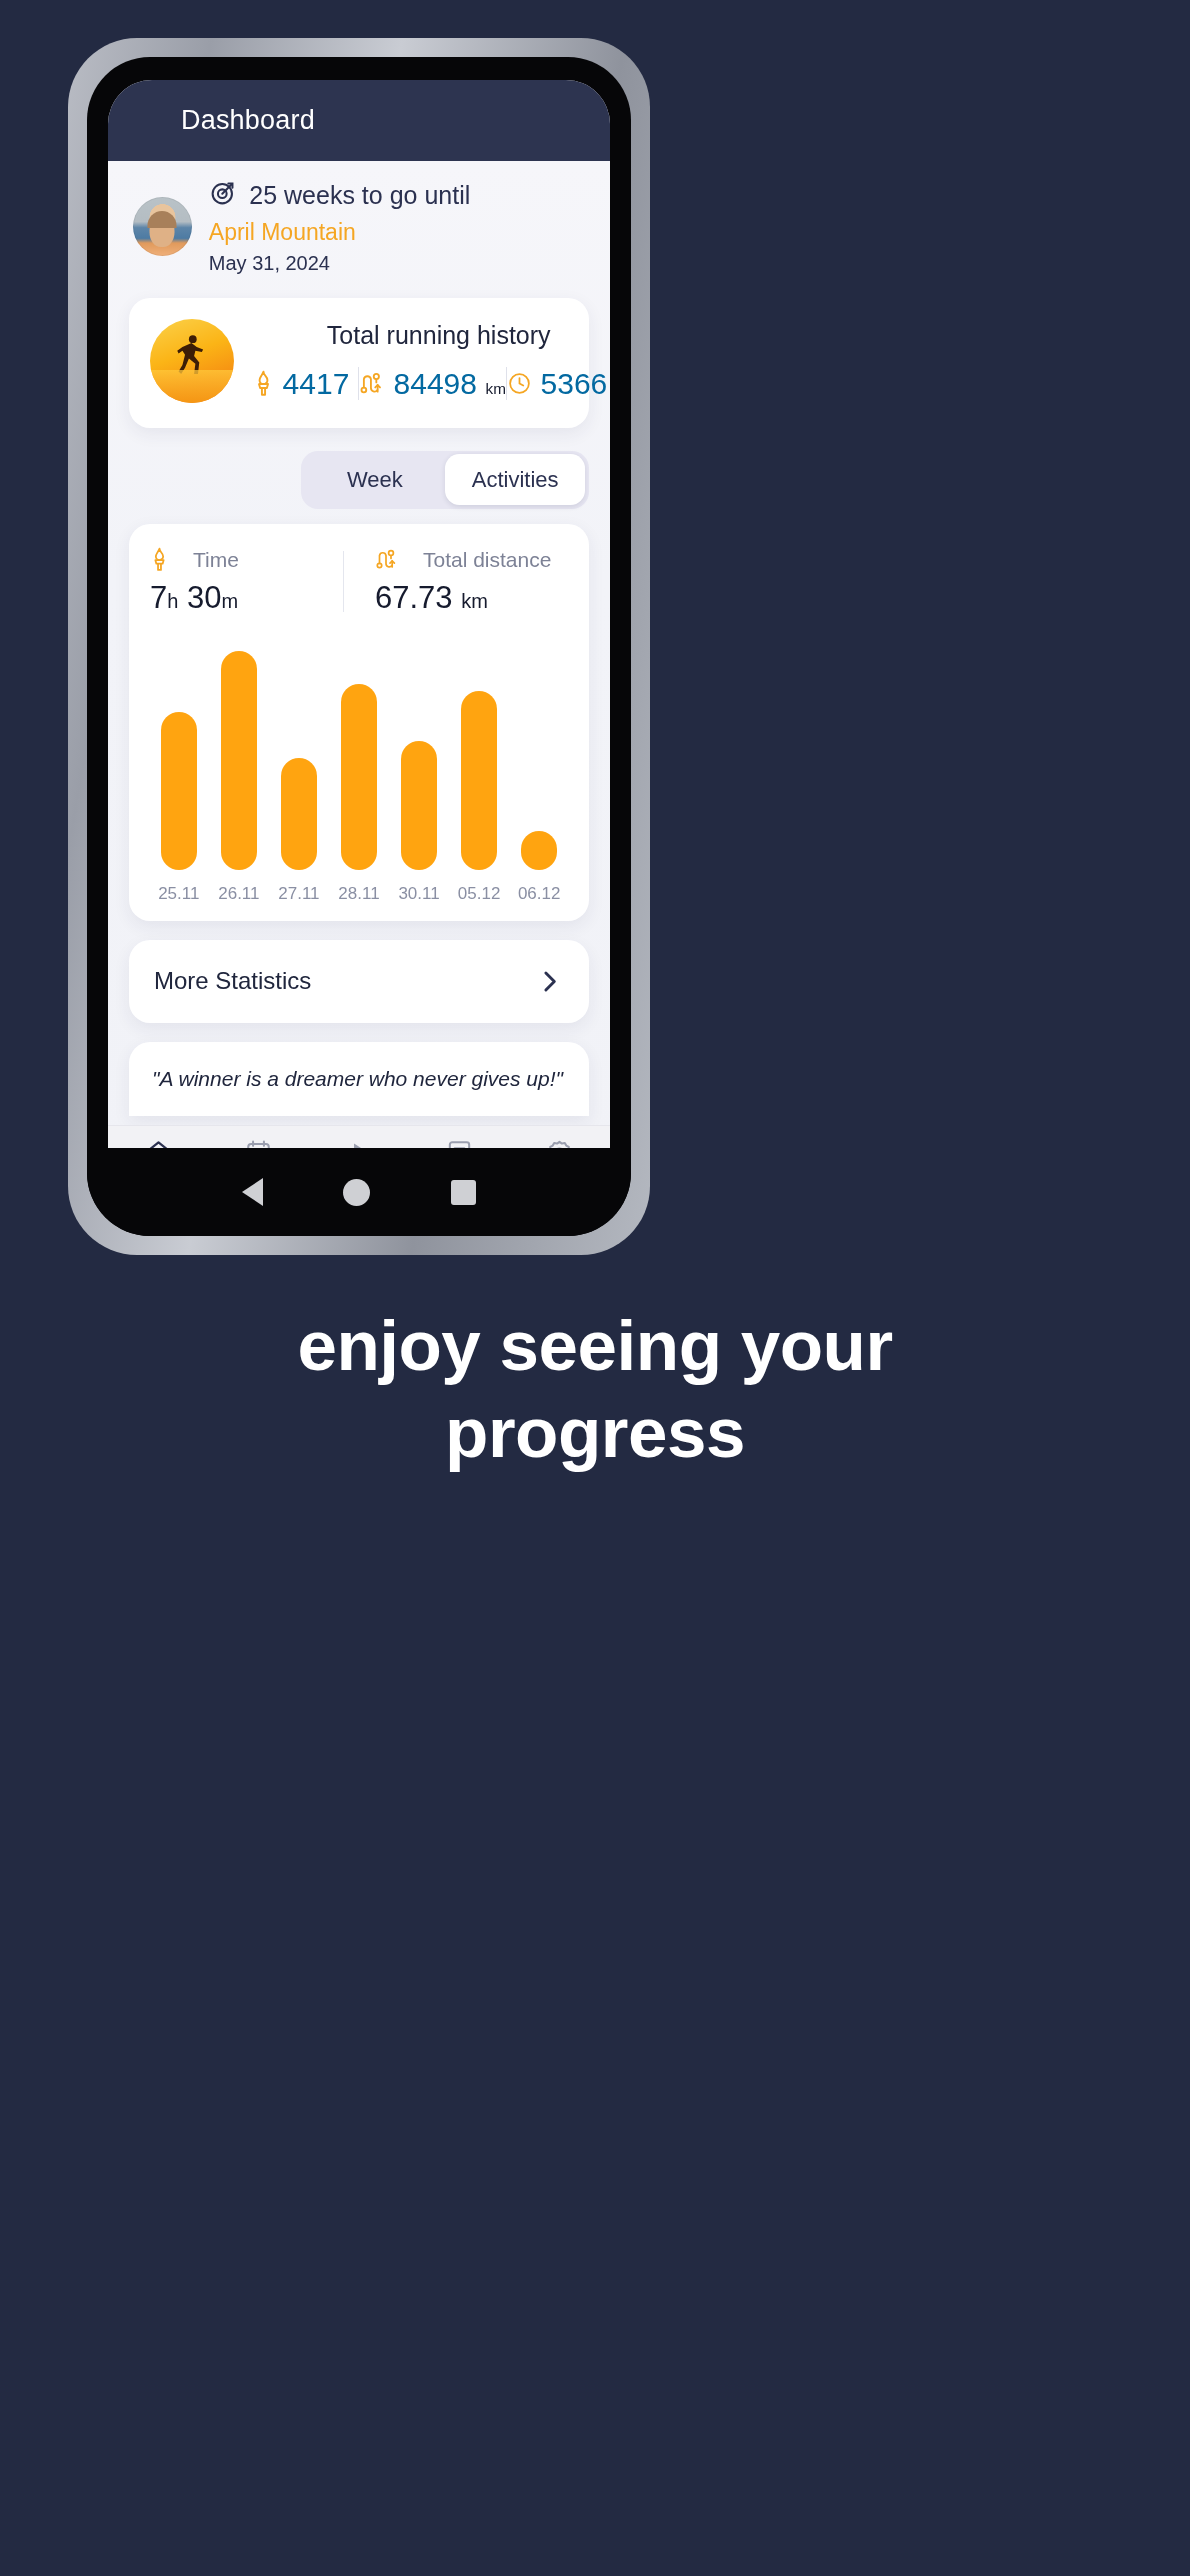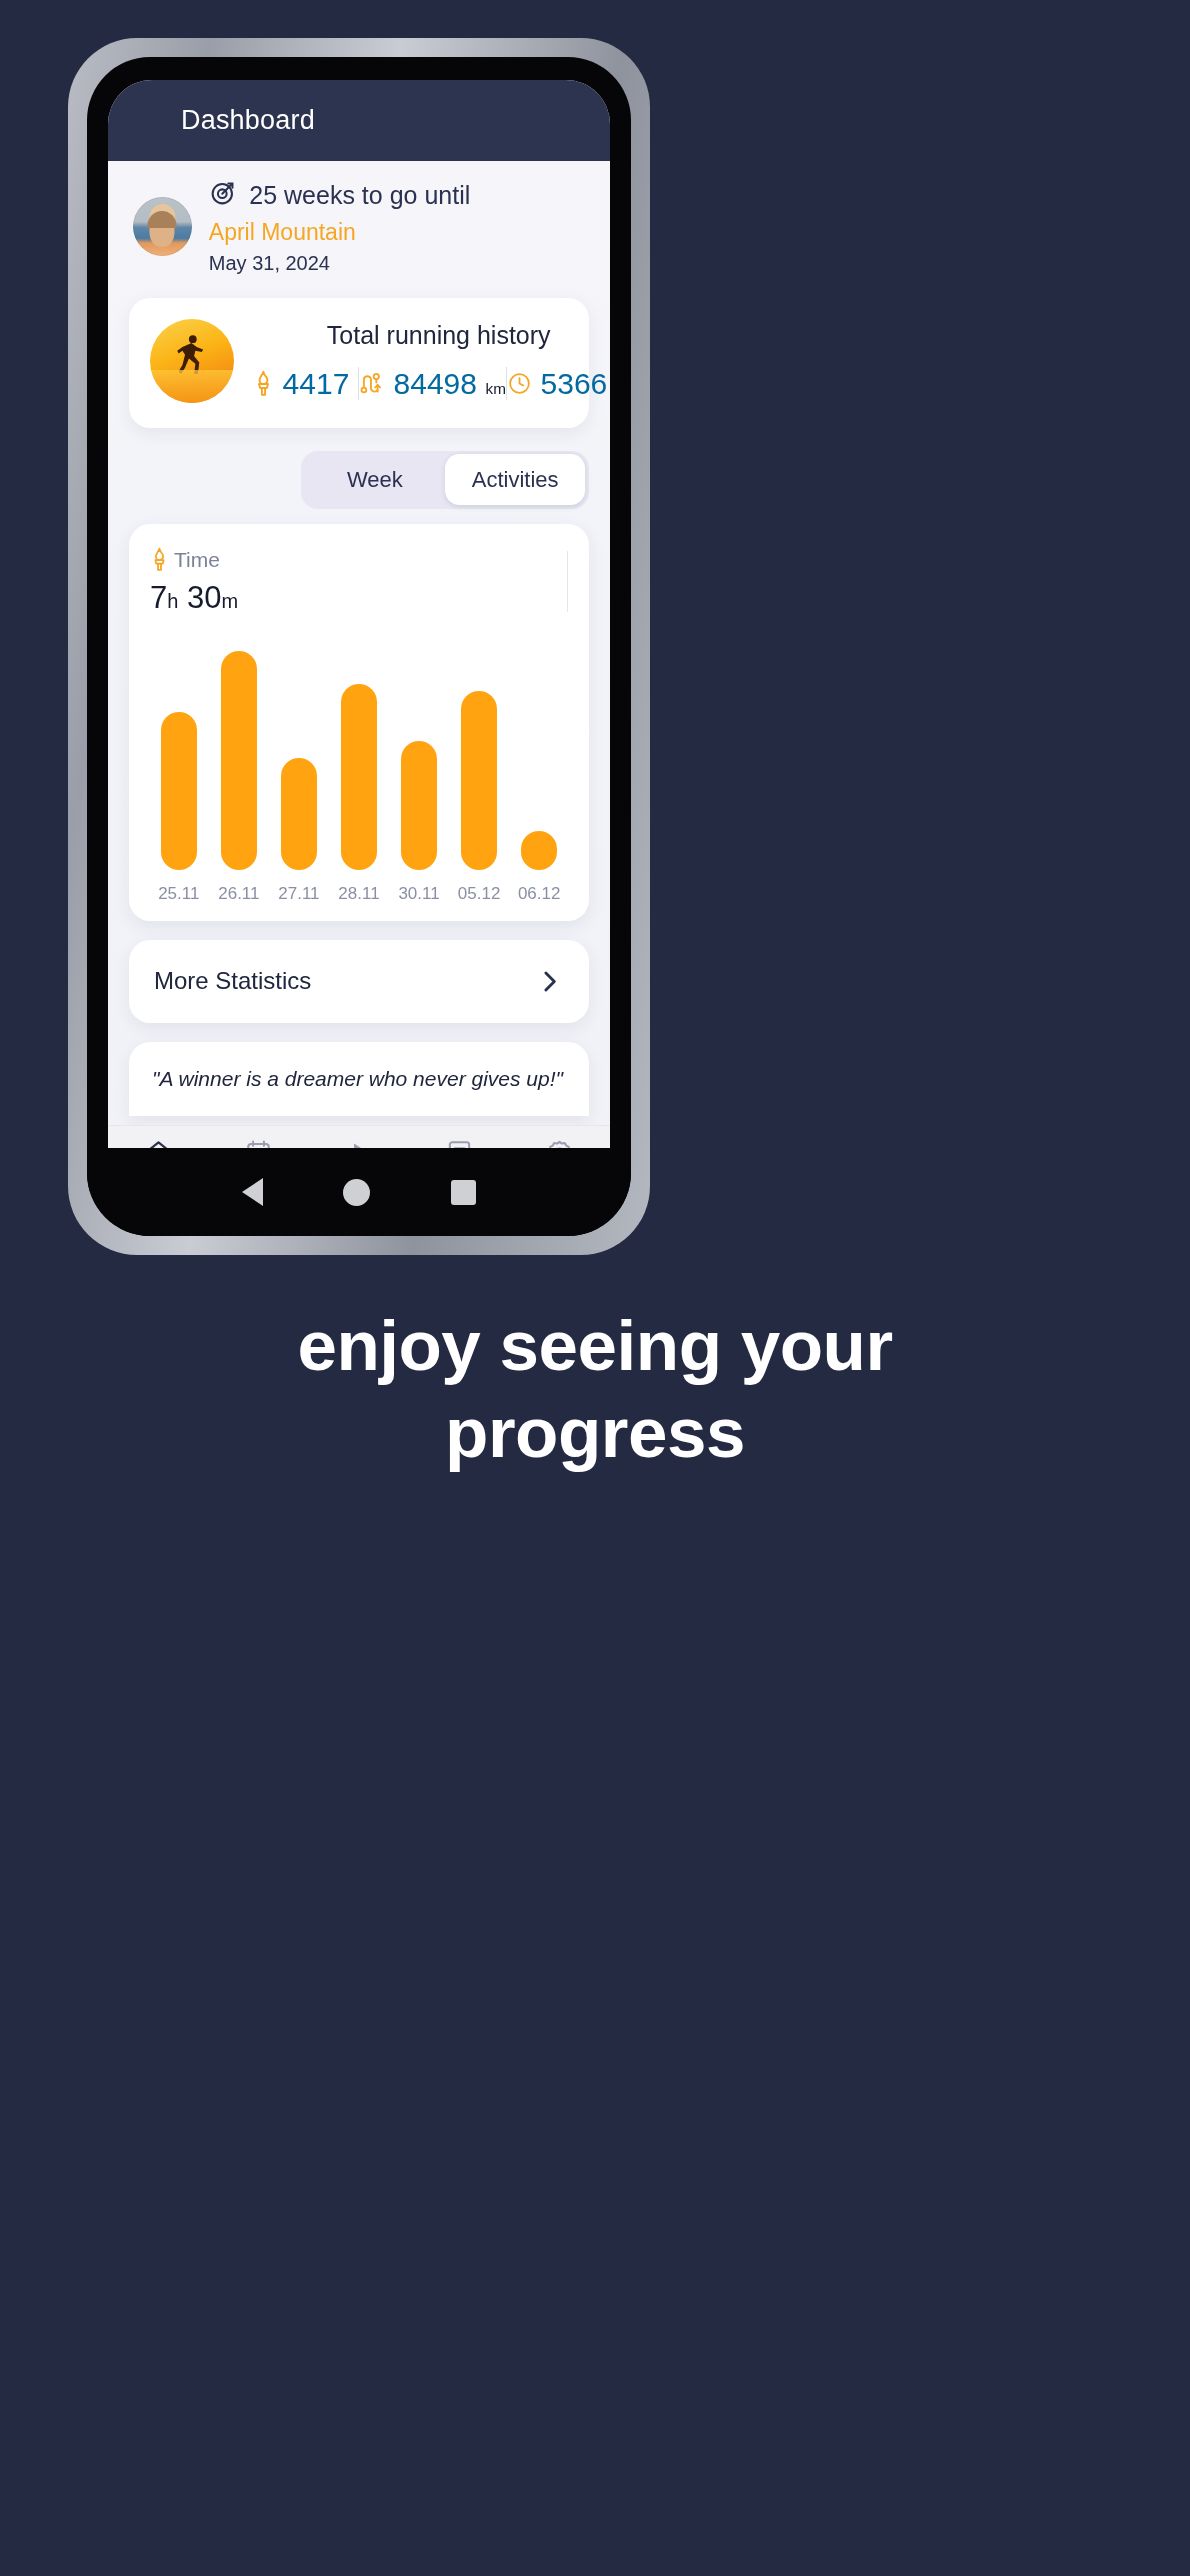--- a/index.html
+++ b/index.html
@@ -184,21 +184,21 @@
     background:#ffffff;
     box-shadow:0 1.9px 5.8px rgba(40,48,80,.12);
   }
 
   
   .chart-card{ padding:23px 21px 17px 21px; }
   .chart-top{ display:flex; align-items:stretch; }
   .chart-metric{ flex:1; }
   .chart-metric.right{ padding-left:31px; }
   .metric-head{
-    display:flex; align-items:center; gap:5px;
+    display:flex; align-items:center; gap:24px;
     margin-bottom:7.7px;
   }
   .metric-head .ico{ color:#f5a623; display:flex; }
   .metric-label{ font-size:21px; color:#7d8296; }
   .metric-value{ font-size:31px; color:#161b2e; }
   .metric-value .sm{ font-size:20px; }
   .metric-div{ width:1px; background:#e4e6ee; margin:3.8px 0; }
 
   .chart-plot{
     margin-top:35px;
@@ -426,20 +426,39 @@
               <span class="metric-label">Time</span>
             </div>
             <div class="metric-value">
               <span>7</span><span class="sm">h</span>
               <span>30</span><span class="sm">m</span>
             </div>
           </div>
 
           <div class="metric-div"></div>
 
+          <div class="chart-metric right">
+            <div class="metric-head">
+              <span class="ico">
+                <svg width="24" height="25" viewBox="0 0 24 24" fill="none" stroke="#f5a623" stroke-width="1.7" stroke-linecap="round">
+                  <circle cx="16" cy="5.5" r="2.4"></circle>
+                      <path d="M16 8.4 L16 11"></path>
+                  <circle cx="4.5" cy="18" r="2.2"></circle>
+                  <path d="M4.5 15.8 L4.5 8 A3.3 3.3 0 0 1 11 8 L11 16 A3.3 3.3 0 0 0 17 18"></path>
+                  <path d="M15 15.6 L17.2 13.4 L19.4 15.6"></path>
+                      <path d="M17.2 13.4 V19.5"></path>
+                </svg>
+              </span>
+              <span class="metric-label">Total distance</span>
+            </div>
+            <div class="metric-value">
+              <span>67.73</span>
+              <span class="sm">km</span>
+            </div>
+          </div>
         </div>
 
         <div class="chart-plot">
               <div class="bar-col">
                 <div class="bar" style="height: 72%; background: rgb(255, 164, 16);"></div>
               </div>
               <div class="bar-col">
                 <div class="bar" style="height: 100%; background: rgb(255, 164, 16);"></div>
               </div>
               <div class="bar-col">

